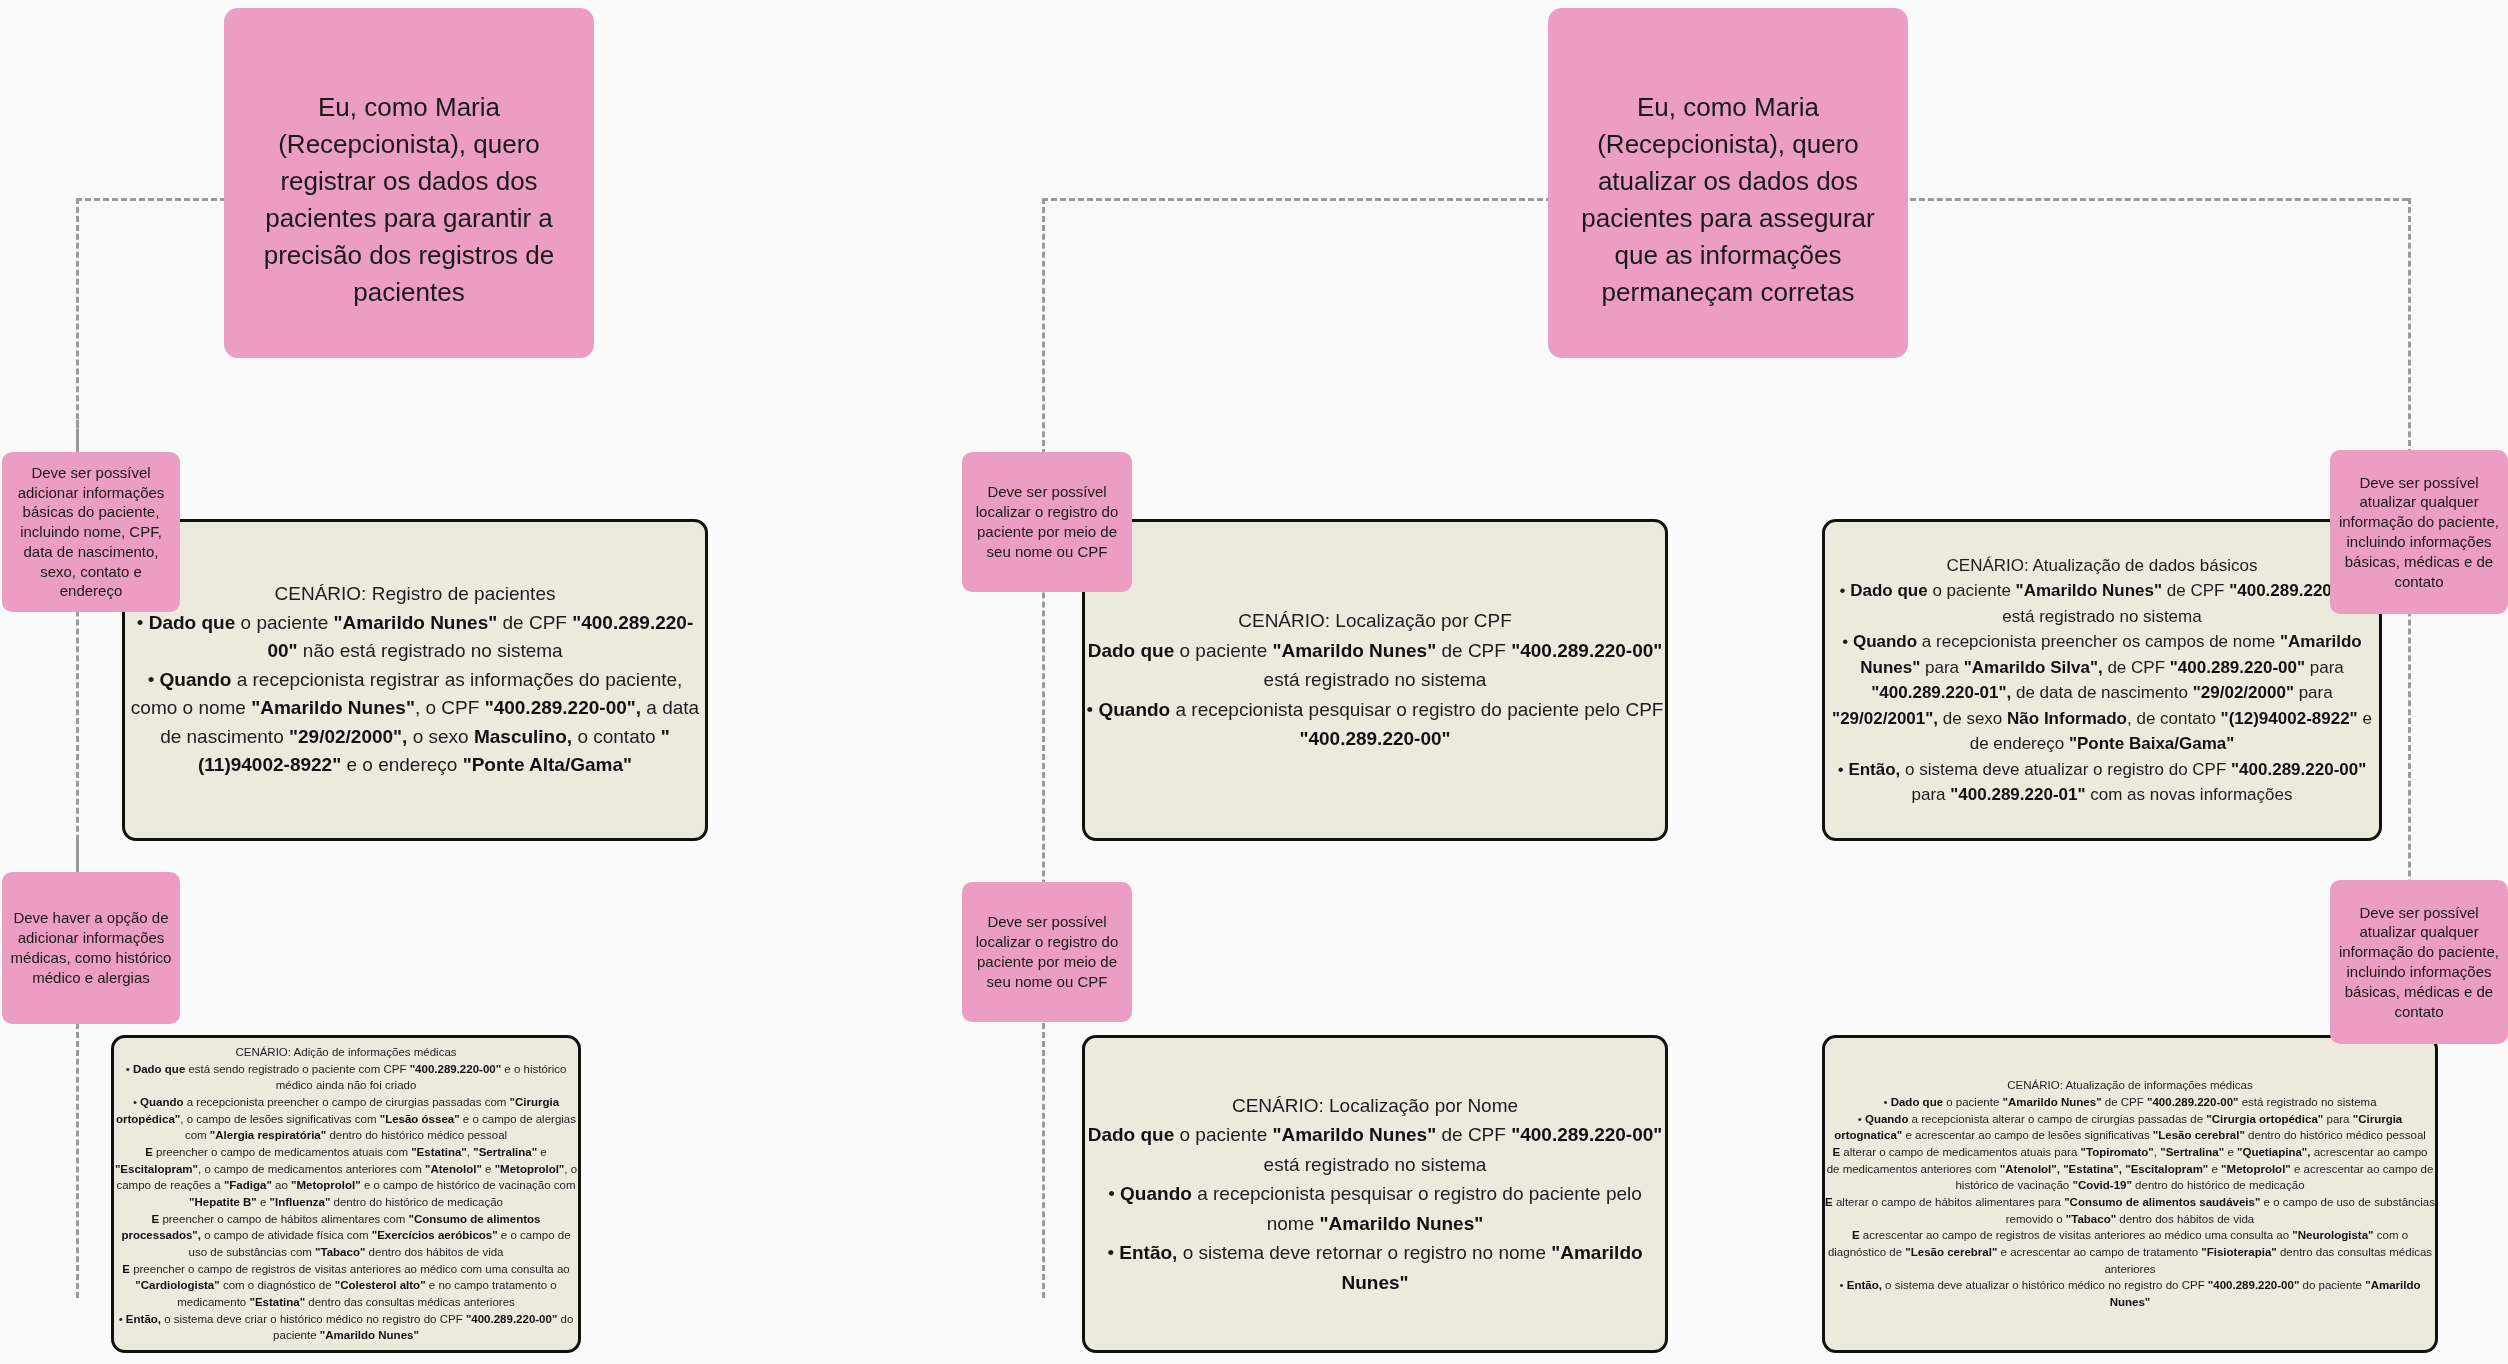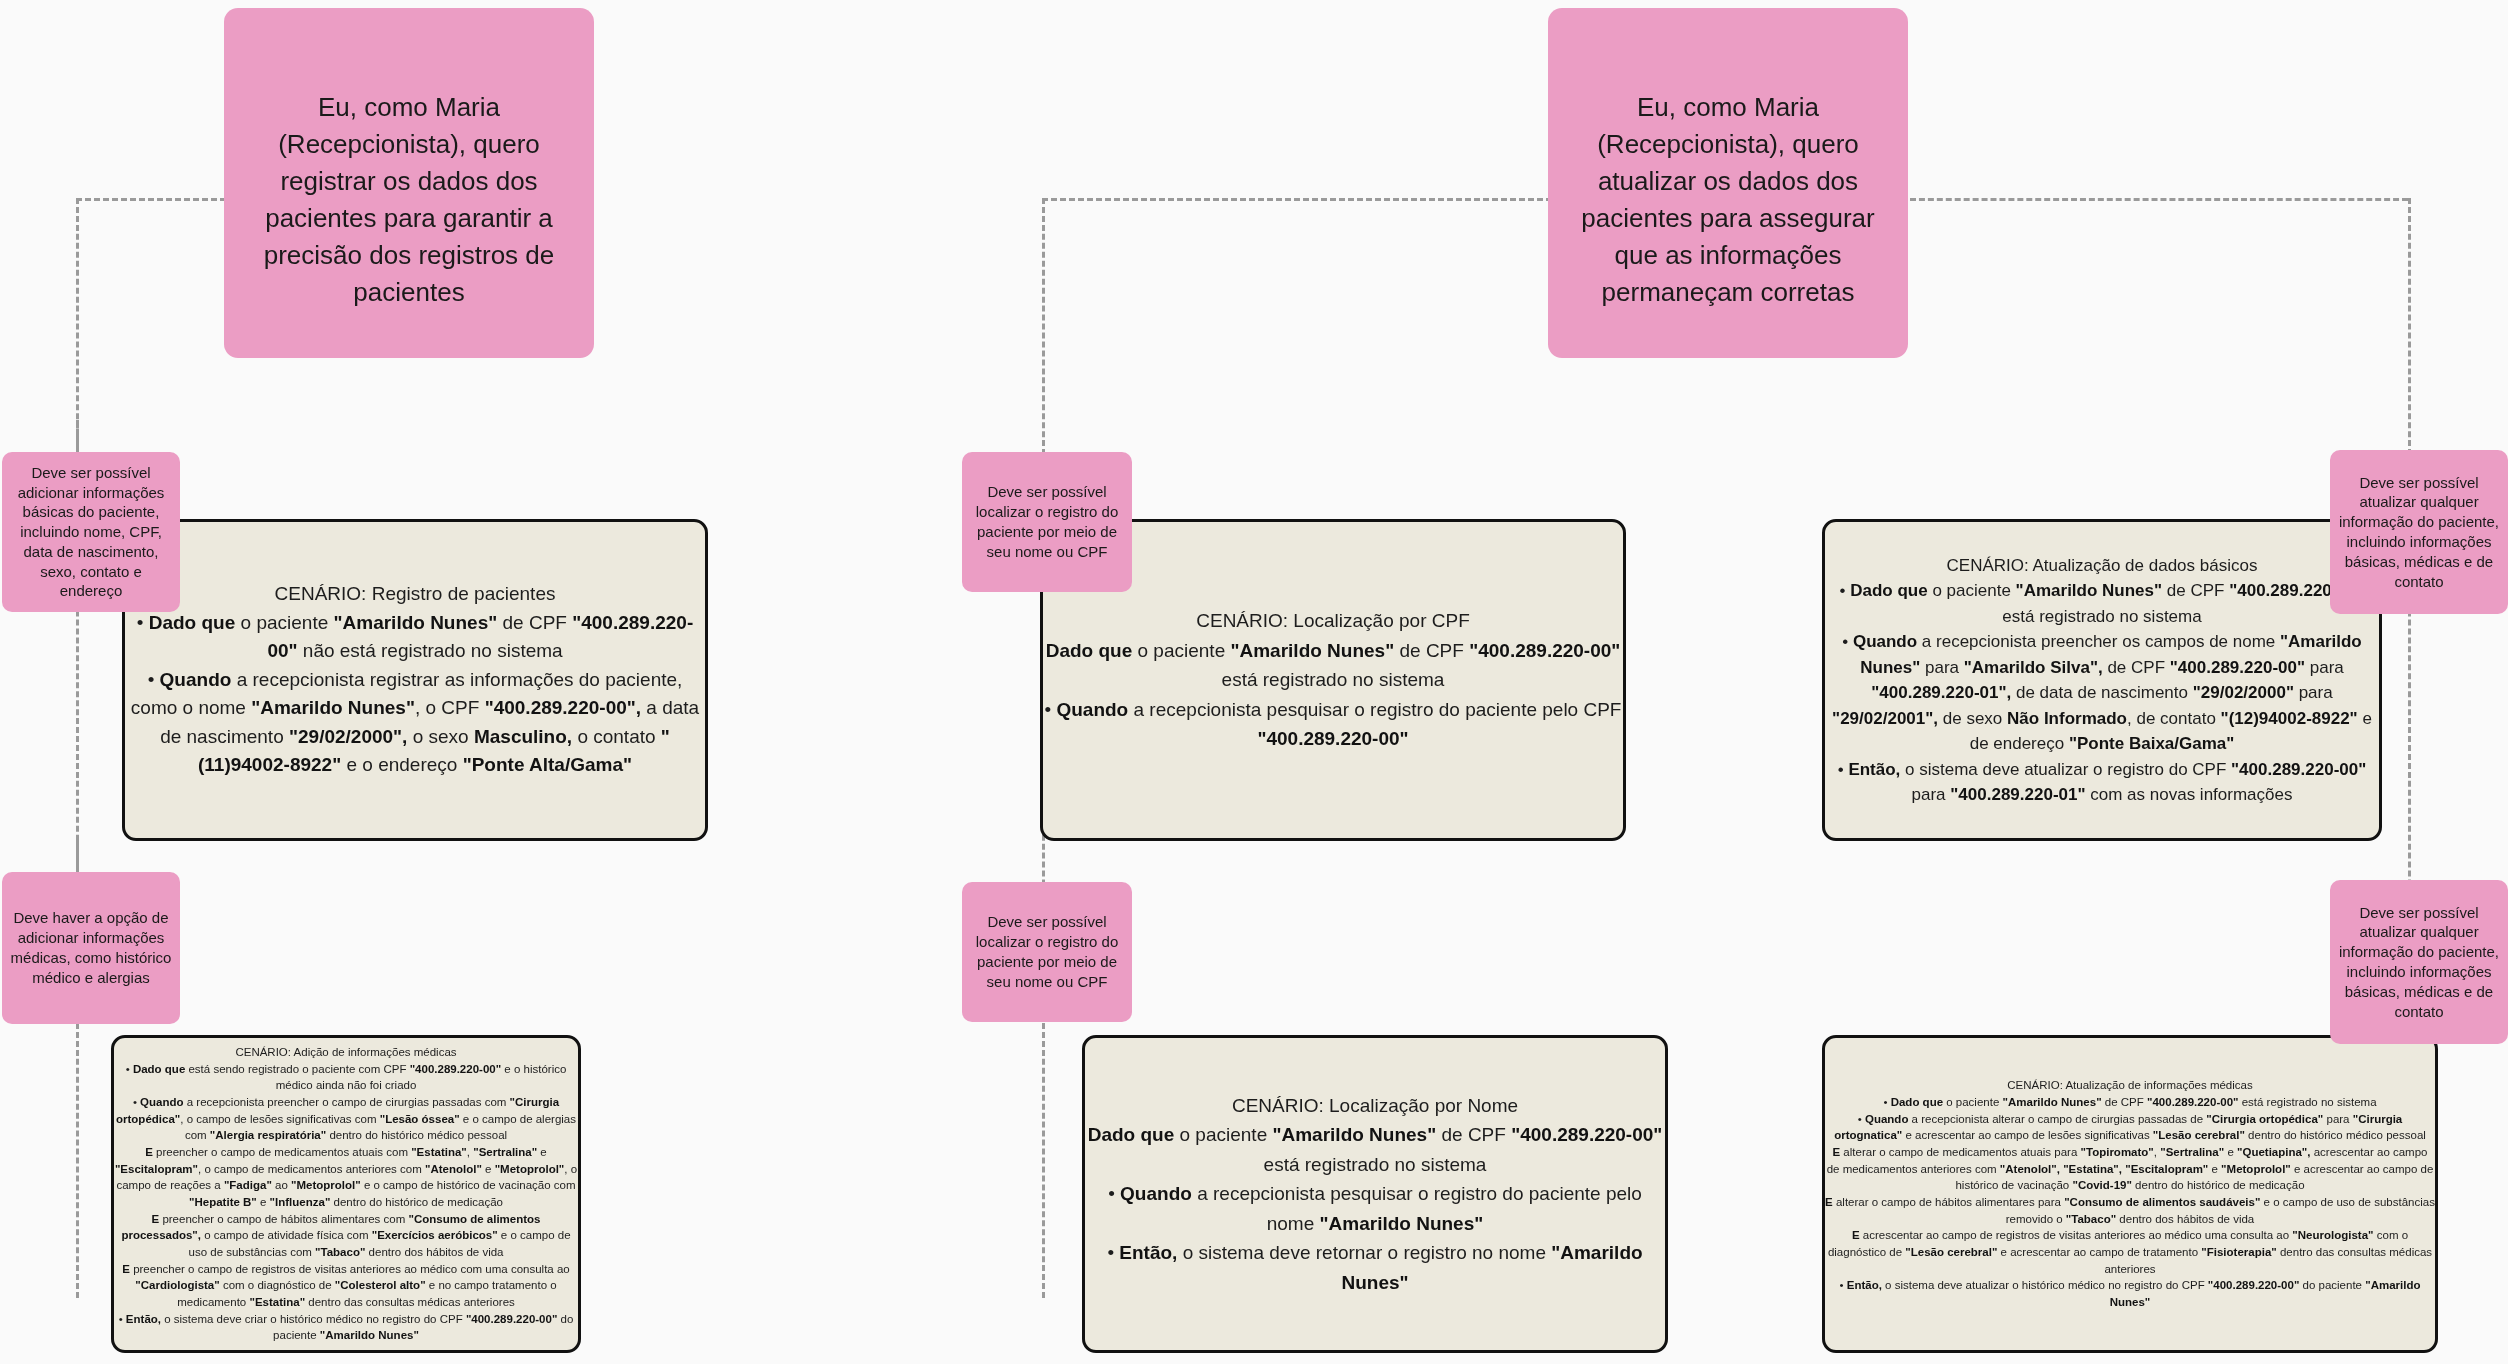--- a/index.html
+++ b/index.html
@@ -145,21 +145,21 @@
           <p>• <b>Dado que</b> está sendo registrado o paciente com CPF <b>"400.289.220-00"</b> e o histórico médico ainda não foi criado</p>
           <p>• <b>Quando</b> a recepcionista preencher o campo de cirurgias passadas com <b>"Cirurgia ortopédica"</b>, o campo de lesões significativas com <b>"Lesão óssea"</b> e o campo de alergias com <b>"Alergia respiratória"</b> dentro do histórico médico pessoal</p>
           <p><b>E</b> preencher o campo de medicamentos atuais com <b>"Estatina"</b>, <b>"Sertralina"</b> e <b>"Escitalopram"</b>, o campo de medicamentos anteriores com <b>"Atenolol"</b> e <b>"Metoprolol"</b>, o campo de reações a <b>"Fadiga"</b> ao <b>"Metoprolol"</b> e o campo de histórico de vacinação com <b>"Hepatite B"</b> e <b>"Influenza"</b> dentro do histórico de medicação</p>
           <p><b>E</b> preencher o campo de  hábitos alimentares com <b>"Consumo de alimentos processados",</b> o campo de atividade física com <b>"Exercícios aeróbicos"</b> e o campo de uso de substâncias com <b>"Tabaco"</b> dentro dos hábitos de vida</p>
           <p><b>E</b> preencher o campo de registros de visitas anteriores ao médico com uma consulta ao <b>"Cardiologista"</b> com o diagnóstico de <b>"Colesterol alto"</b> e no campo tratamento o medicamento <b>"Estatina"</b> dentro das consultas médicas anteriores</p>
           <p>• <b>Então,</b> o sistema deve criar o histórico médico no registro do CPF <b>"400.289.220-00"</b> do paciente <b>"Amarildo Nunes"</b></p>
         </div>
     </div>
   </div>
 
-  <div class="scn" style="left:1040px;top:519px;width:586px;height:322px;font-size:19px;line-height:1.55;">
+  <div class="scn" style="left:1082px;top:519px;width:586px;height:322px;font-size:19px;line-height:1.55;">
     <div class="body">
       <span class="title">CENÁRIO: Localização por CPF</span>
       <div>
           <p><b>Dado que</b> o paciente <b>"Amarildo Nunes"</b> de CPF <b>"400.289.220-00"</b> está registrado no sistema</p>
           <p>• <b>Quando</b> a recepcionista pesquisar o registro do paciente pelo CPF <b>"400.289.220-00"</b></p>
         </div>
     </div>
   </div>
 
   <div class="scn" style="left:1082px;top:1035px;width:586px;height:318px;font-size:19px;line-height:1.55;">

